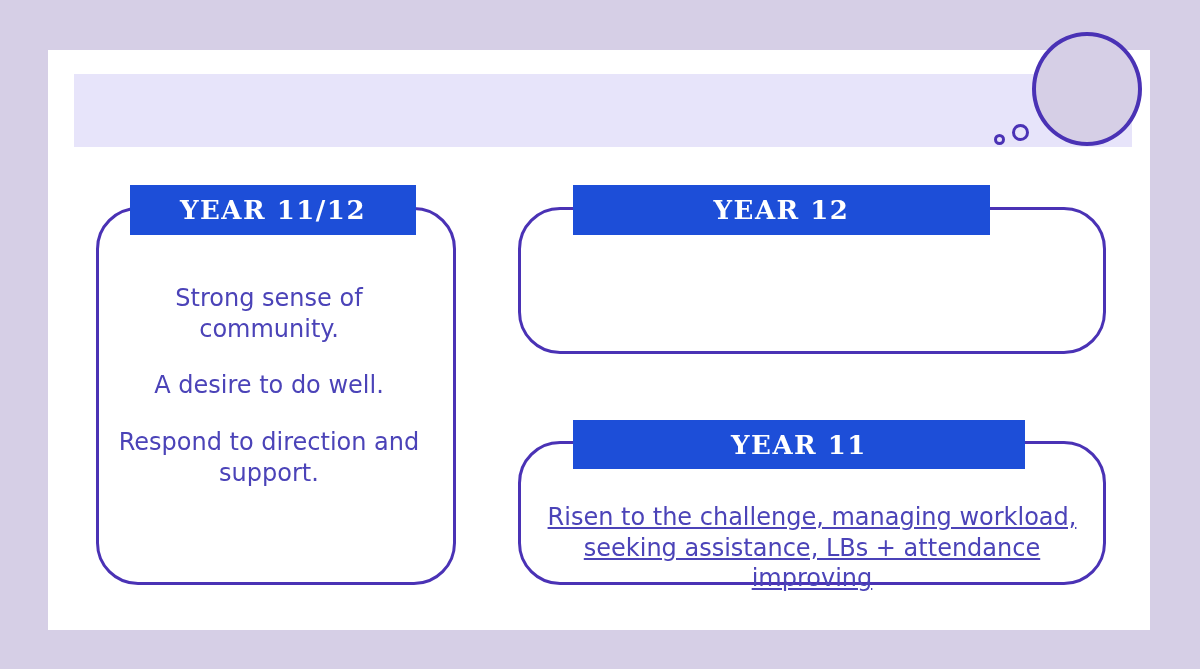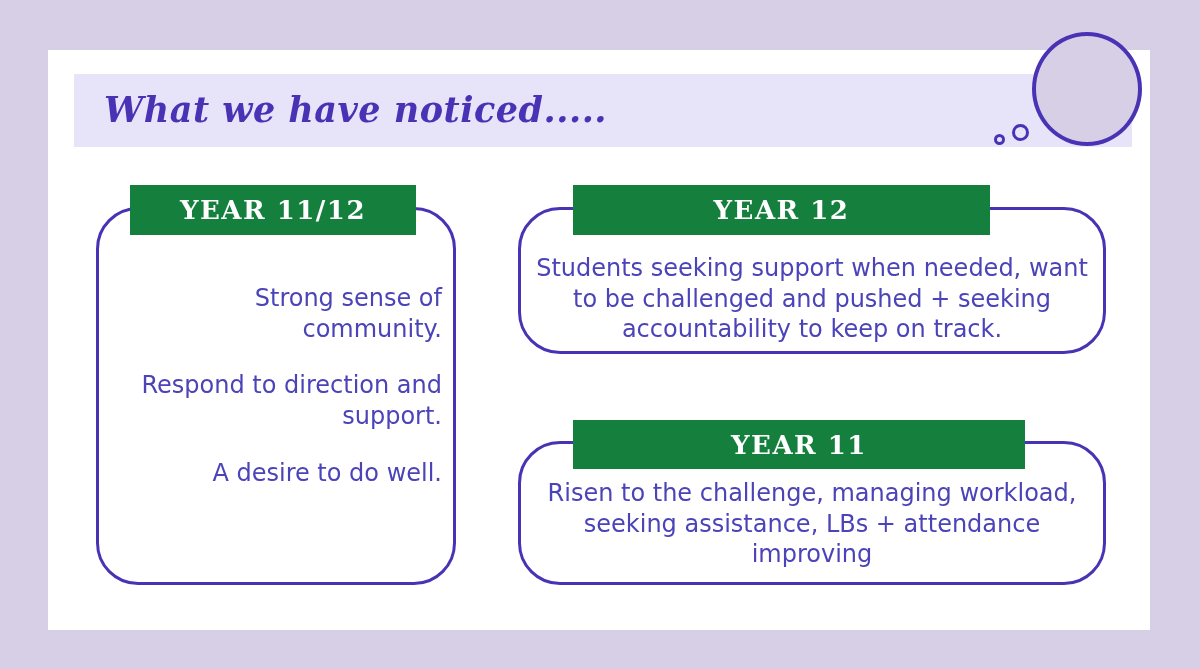--- a/index.html
+++ b/index.html
@@ -97,21 +97,21 @@
   .panel {
     position: absolute;
     border: 3px solid #4a32b5;
     border-radius: 42px;
     background: #ffffff;
     box-sizing: border-box;
   }
 
   .banner {
     position: absolute;
-    background: #15803d;
+    background: #1d4ed8;
     color: #ffffff;
     display: flex;
     align-items: center;
     justify-content: center;
     font-family: "DejaVu Serif", serif;
     font-weight: 700;
     font-size: 26px;
     letter-spacing: 1.5px;
     text-align: center;
     z-index: 3;
@@ -140,24 +140,23 @@
     width: 360px;
     height: 378px;
   }
   #banner-left {
     left: 130px;
     top: 185px;
     width: 286px;
     height: 50px;
   }
   #body-left {
-    left: 110px;
+    left: 103px;
     top: 283px;
     width: 332px;
-    text-align: right;
   }
 
   
   #panel-year12 {
     left: 518px;
     top: 207px;
     width: 588px;
     height: 147px;
   }
   #banner-year12 {
@@ -180,52 +179,49 @@
     height: 144px;
   }
   #banner-year11 {
     left: 573px;
     top: 420px;
     width: 452px;
     height: 49px;
   }
   #body-year11 {
     left: 528px;
-    top: 478px;
+    top: 502px;
     width: 568px;
+    text-decoration: underline;
   }
 </style>
 </head>
 <body>
 
 <div class="slide">
 
   <div class="card"></div>
 
   <div class="header-band"></div>
 
-  <div class="header-title">What we have noticed.....</div>
 
   <div class="circle-big"></div>
   <div class="circle-mid"></div>
   <div class="circle-small"></div>
 
   <div class="panel" id="panel-left"></div>
   <div class="banner" id="banner-left">YEAR 11/12</div>
   <div class="panel-body" id="body-left">
     <p>Strong sense of community.</p>
+    <p>A desire to do well.</p>
     <p>Respond to direction and support.</p>
-    <p>A desire to do well.</p>
   </div>
 
   <div class="panel" id="panel-year12"></div>
   <div class="banner" id="banner-year12">YEAR 12</div>
-  <div class="panel-body" id="body-year12">
-    <p>Students seeking support when needed, want to be challenged and pushed + seeking accountability to keep on track.</p>
-  </div>
 
   <div class="panel" id="panel-year11"></div>
   <div class="banner" id="banner-year11">YEAR 11</div>
   <div class="panel-body" id="body-year11">
     <p>Risen to the challenge, managing workload, seeking assistance, LBs + attendance improving</p>
   </div>
 
 </div>
 
 </body></html>

